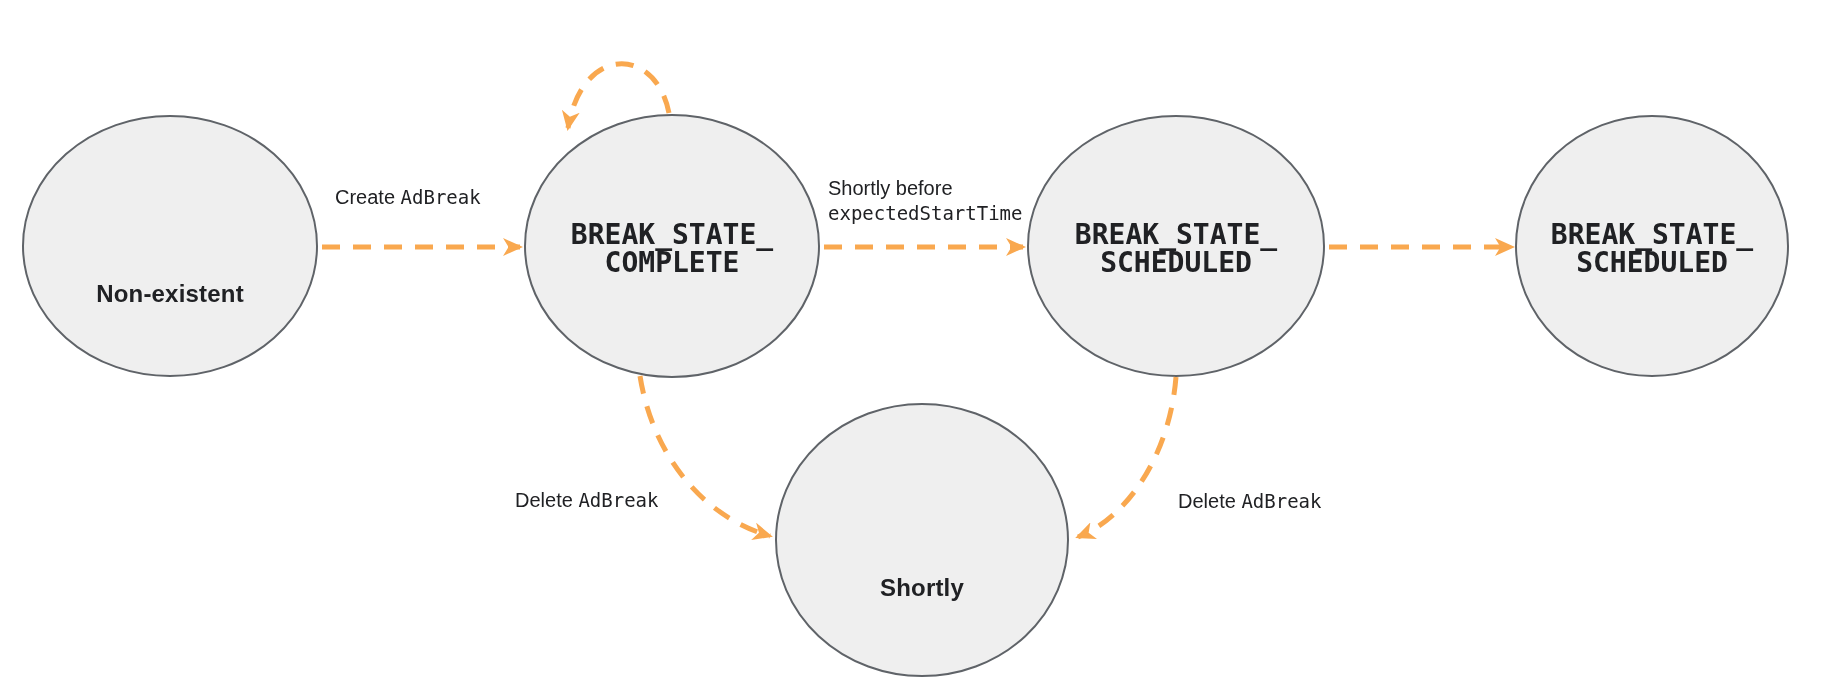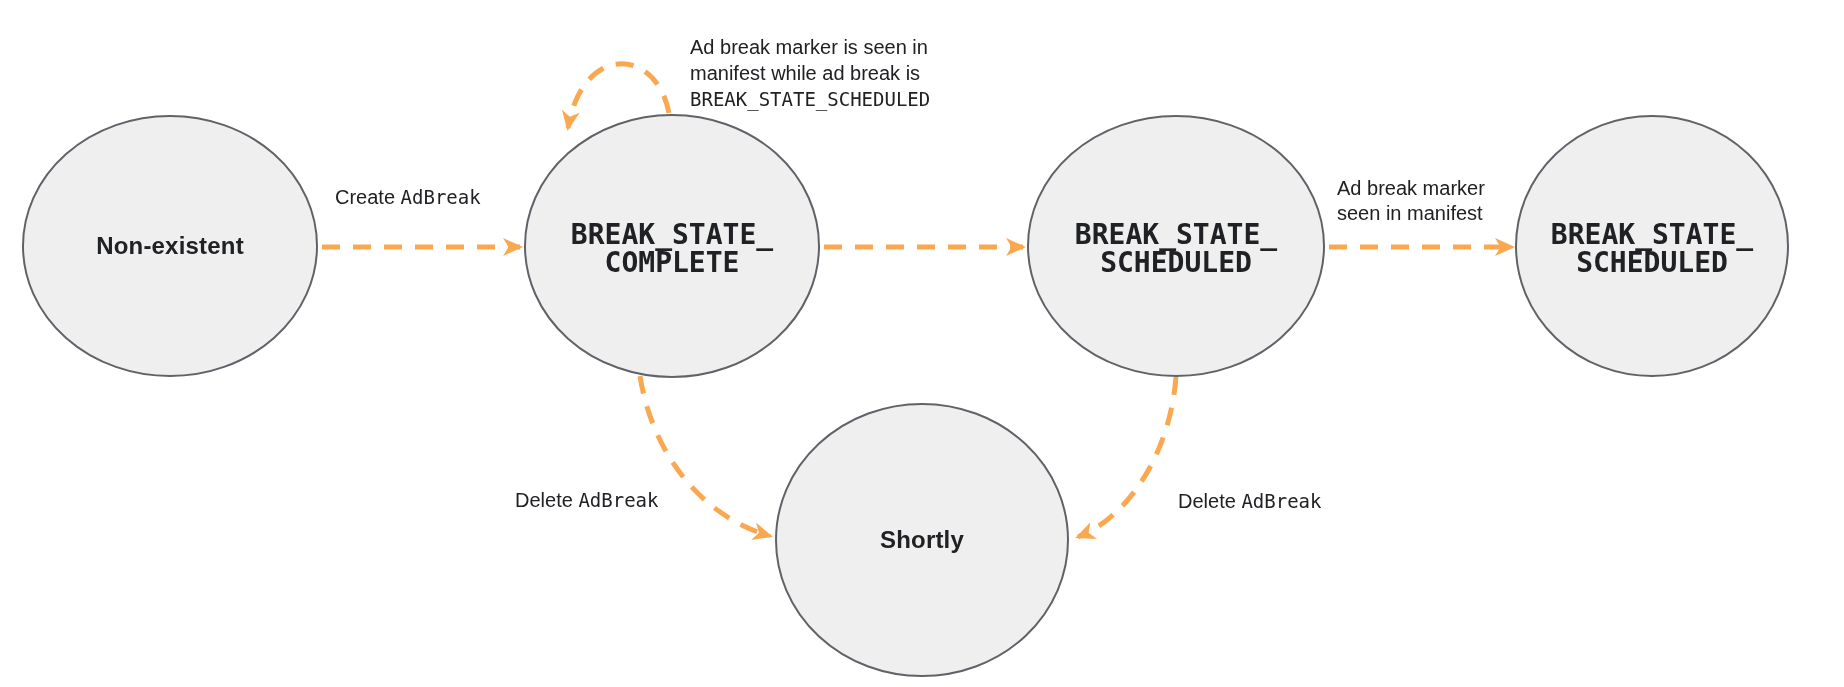--- a/index.html
+++ b/index.html
@@ -9,21 +9,21 @@
   .canvas{
     position:relative; width:1844px; height:687px; background:#fff; overflow:hidden;
     font-family:"Liberation Sans",sans-serif; color:var(--text,#202124);
   }
   .canvas svg{position:absolute;left:0;top:0;}
   .edge{fill:none; stroke:var(--arrow,#F9A84F); stroke-width:5; stroke-dasharray:18 13; stroke-linecap:butt;}
   .node{fill:var(--node-fill,#EFEFEF); stroke:var(--node-border,#5F6368); stroke-width:2;}
   .lbl{position:absolute; font-size:20px; line-height:26px; white-space:nowrap;}
   .code{font-family:"DejaVu Sans Mono","Liberation Mono",monospace; font-size:19px;}
   .state-lbl{position:absolute; transform:translate(-50%,-50%); text-align:center; font-weight:bold; white-space:nowrap;}
-  .state-plain{font-size:24px; letter-spacing:0.2px;}
+  .state-plain{font-size:24px; letter-spacing:0.2px;margin-top:48px;}
   .state-code{font-family:"DejaVu Sans Mono","Liberation Mono",monospace; font-size:28px; line-height:28px;}
 </style>
 </head>
 <body>
 
 <div class="canvas">
 
   <svg width="1844" height="687" viewBox="0 0 1844 687">
     <defs>
       <marker id="ah" markerUnits="userSpaceOnUse" markerWidth="22" markerHeight="18" refX="17" refY="9" orient="auto">
@@ -61,31 +61,26 @@
     <div>BREAK_STATE_</div>
     <div>SCHEDULED</div>
   </div>
 
   <div class="state-lbl state-plain" style="left:922px; top:540px;">Shortly</div>
 
   <div class="lbl" style="left:335px; top:184px;">
     <span>Create </span><span class="code">AdBreak</span>
   </div>
 
-  <div class="lbl" style="left:690px; top:34px;">
-    <div>Ad break marker is seen in</div>
-    <div>manifest while ad break is</div>
-    <div class="code">BREAK_STATE_SCHEDULED</div>
+
+  <div class="lbl" style="left:828px; top:176px; line-height:25px;">
+    <div>Shortly before</div>
+    <div class="code">expectedStartTime</div>
   </div>
 
-
-  <div class="lbl" style="left:1337px; top:176px; line-height:25px;">
-    <div>Ad break marker</div>
-    <div>seen in manifest</div>
-  </div>
 
   <div class="lbl" style="left:515px; top:487px;">
     <span>Delete </span><span class="code">AdBreak</span>
   </div>
 
   <div class="lbl" style="left:1178px; top:488px;">
     <span>Delete </span><span class="code">AdBreak</span>
   </div>
 
 </div>

